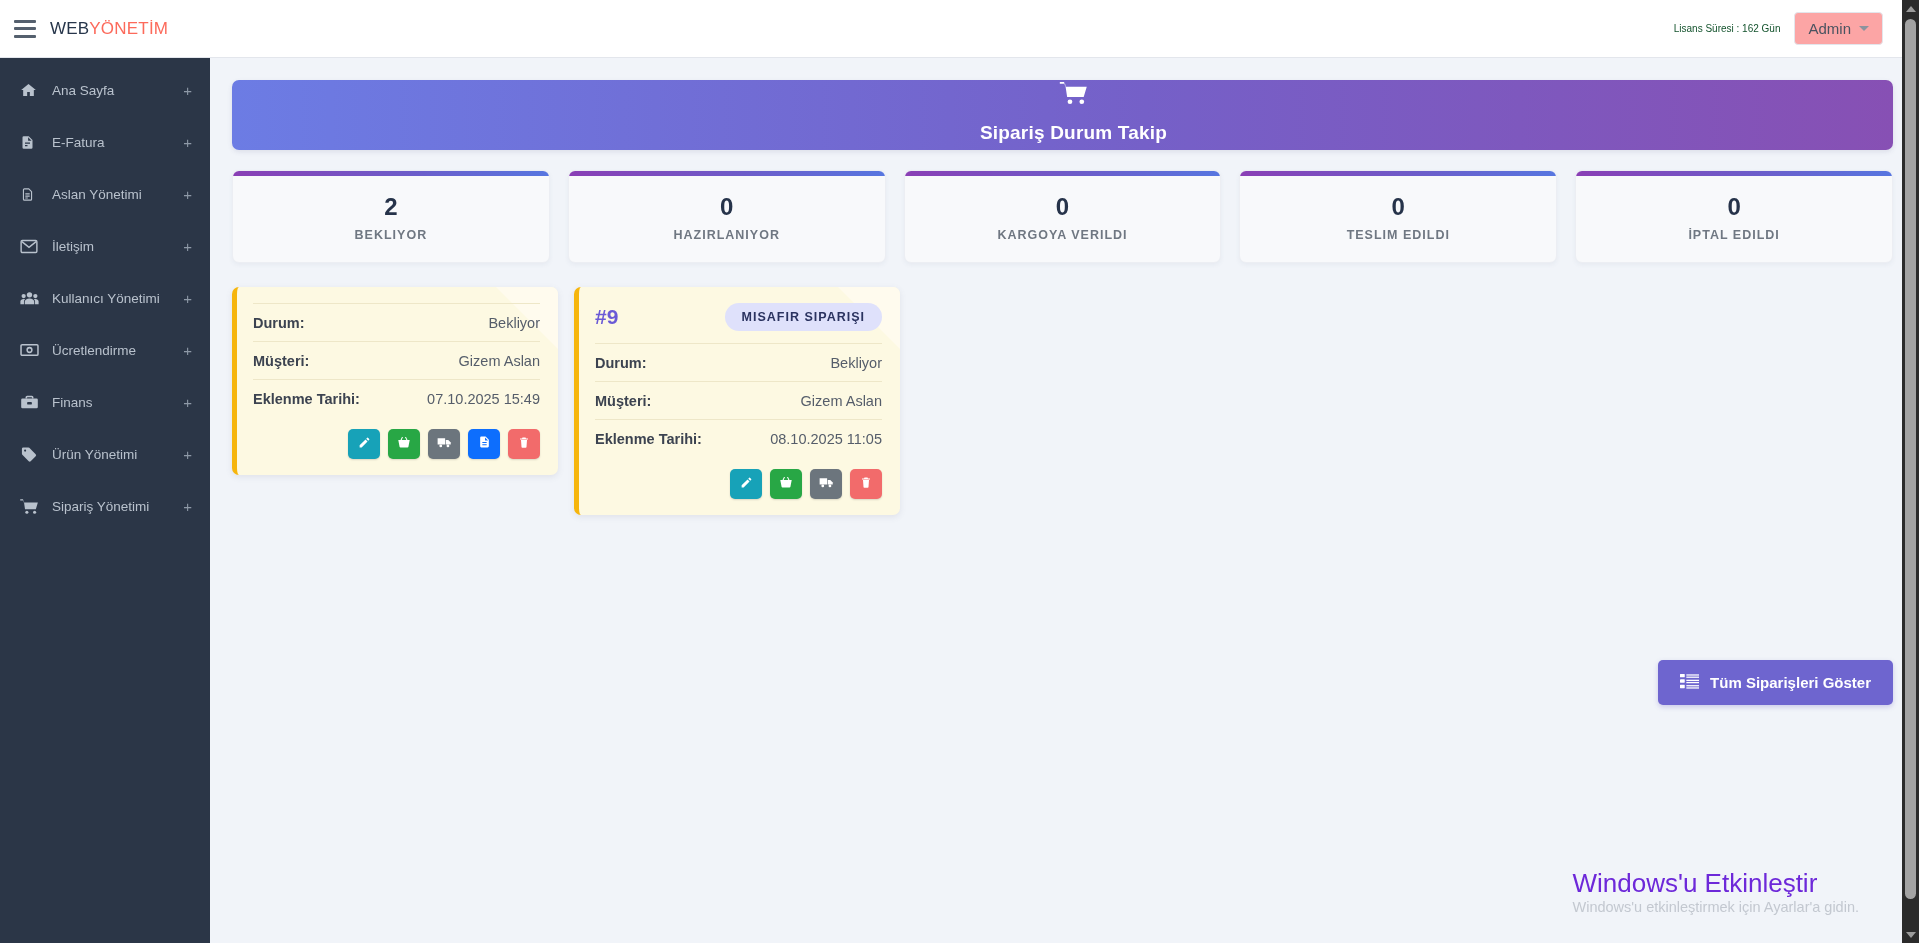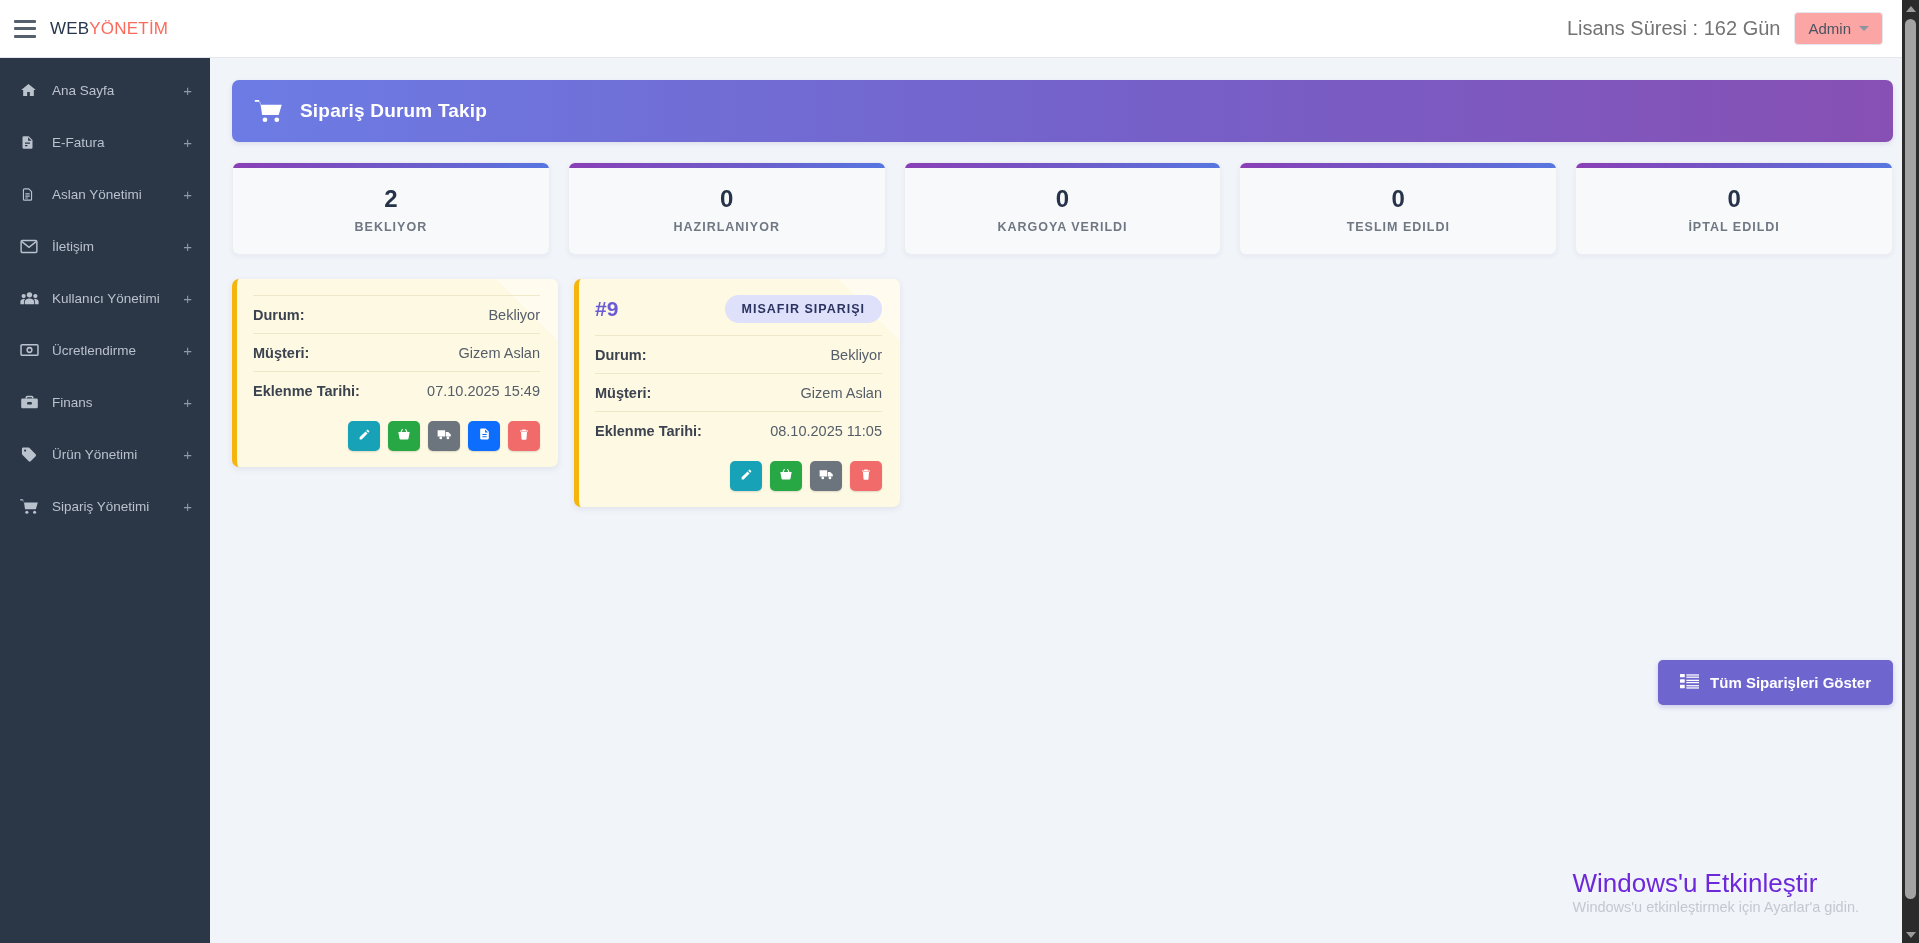--- a/index.html
+++ b/index.html
@@ -19,21 +19,21 @@
     border-bottom: 1px solid #e3e6ec;
     position: relative; z-index: 20;
   }
   .topbar-left { width: 210px; display: flex; align-items: center; padding-left: 14px; gap: 14px; }
   .hamburger { width: 22px; height: 18px; display: flex; flex-direction: column; justify-content: space-between; cursor: pointer; }
   .hamburger span { display: block; height: 3px; background: #55606e; border-radius: 1px; }
   .brand { font-size: 17px; letter-spacing: 0.2px; white-space: nowrap; }
   .brand .b1 { color: #27364b; font-weight: 400; }
   .brand .b2 { color: #fc6a5b; font-weight: 400; }
   .topbar-right { margin-left: auto; display: flex; align-items: center; gap: 14px; padding-right: 36px; }
-  .license { color: #737373; font-size: 20px; white-space: nowrap; padding-left: 15px; }
+  .license { color: #14532d; font-size: 10px; white-space: nowrap; padding-left: 15px; }
   .admin-btn {
     border: 1px solid #e3e6ec; background: #fca5a5; border-radius: 4px;
     padding: 7px 13px; font-size: 15px; color: #4a5360;
     display: flex; align-items: center; gap: 8px; cursor: pointer; white-space: nowrap;
   }
   .caret { width: 0; height: 0; border-left: 5px solid transparent; border-right: 5px solid transparent; border-top: 5px solid #8b939e; }
 
   
   .bodywrap { flex: 1; display: flex; min-height: 0; }
 
@@ -48,24 +48,24 @@
   }
   .nav-ico { width: 24px; min-width: 24px; display: flex; align-items: center; justify-content: flex-start; color: #b9c2cd; }
   .nav-ico svg { display: block; }
   .nav-label { font-size: 13.5px; margin-left: 8px; color: #b9c2cd; white-space: nowrap; }
   .nav-plus { margin-left: auto; font-size: 15px; color: #8e99a7; line-height: 1; }
 
   
   .main { flex: 1; padding: 22px 26px 0 22px; overflow: hidden; position: relative; background: #f1f4f9; }
 
   .page-banner {
-    height: 62px; border-radius: 7px;
+    height: 70px; border-radius: 7px;
     background: linear-gradient(90deg, #6c7ce4 0%, #7560c8 55%, #8750b4 100%);
     display: flex; align-items: center; padding-left: 22px; gap: 16px;
-    color: #fff; box-shadow: 0 2px 5px rgba(70,70,120,.12);
+    color: #fff; box-shadow: 0 2px 5px rgba(70,70,120,.12); flex-direction: column;
   }
   .page-banner .ban-ico { display: flex; align-items: center; color: #fff; }
   .page-banner .ban-title { font-size: 19px; font-weight: 600; letter-spacing: .2px; }
 
   .stats { display: flex; gap: 18px; margin-top: 20px; }
   .stat-card {
     flex: 1; background: #f8f9fb; border-radius: 7px;
     border: 1px solid #eceef3;
     box-shadow: 0 2px 4px rgba(100,110,140,.07);
     padding: 22px 10px 20px; text-align: center; position: relative; overflow: hidden;

